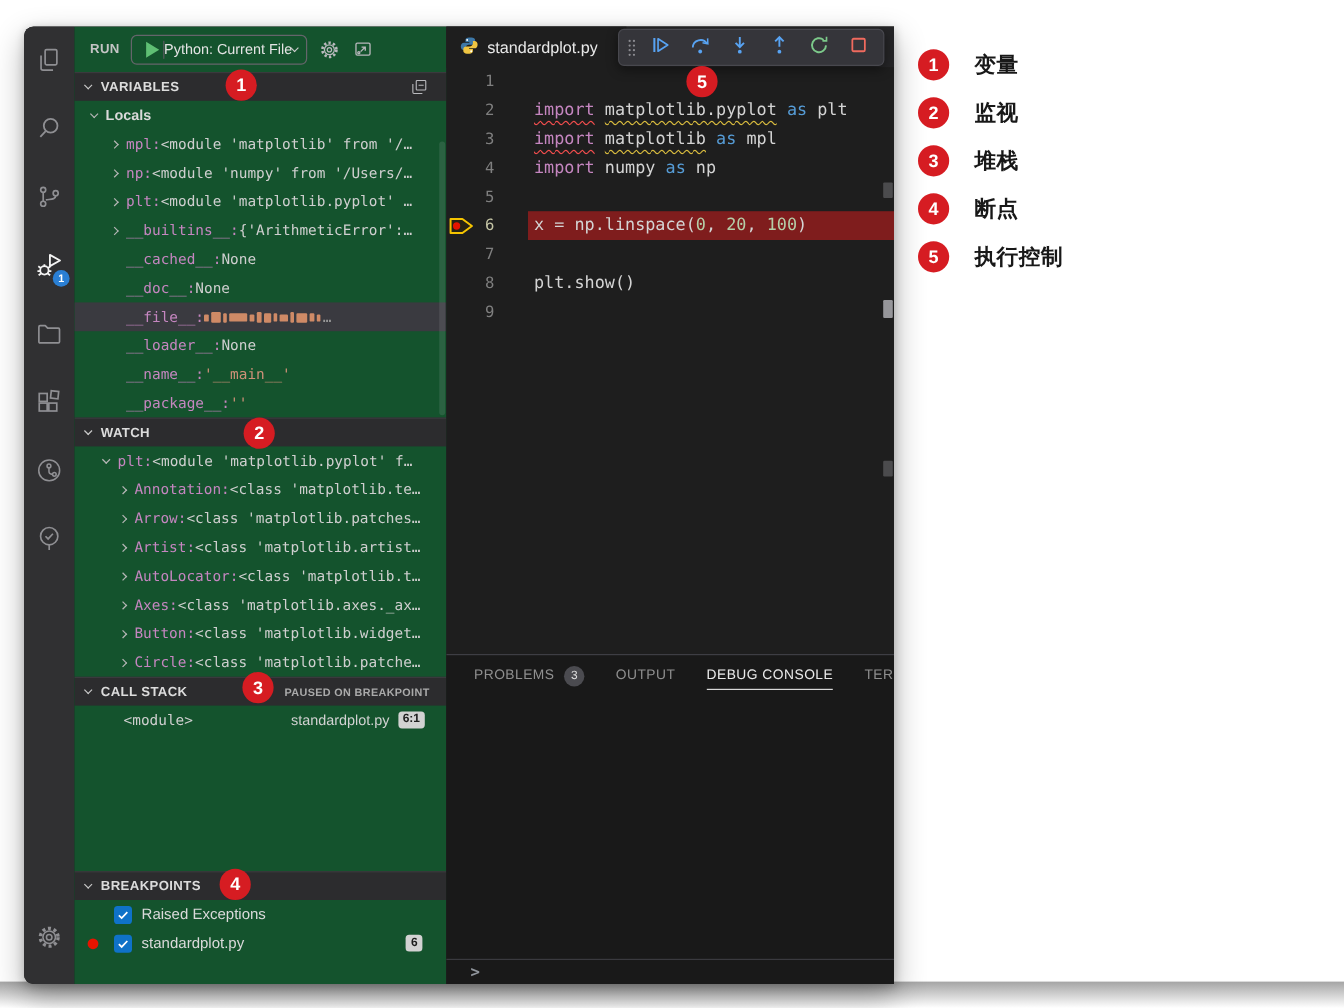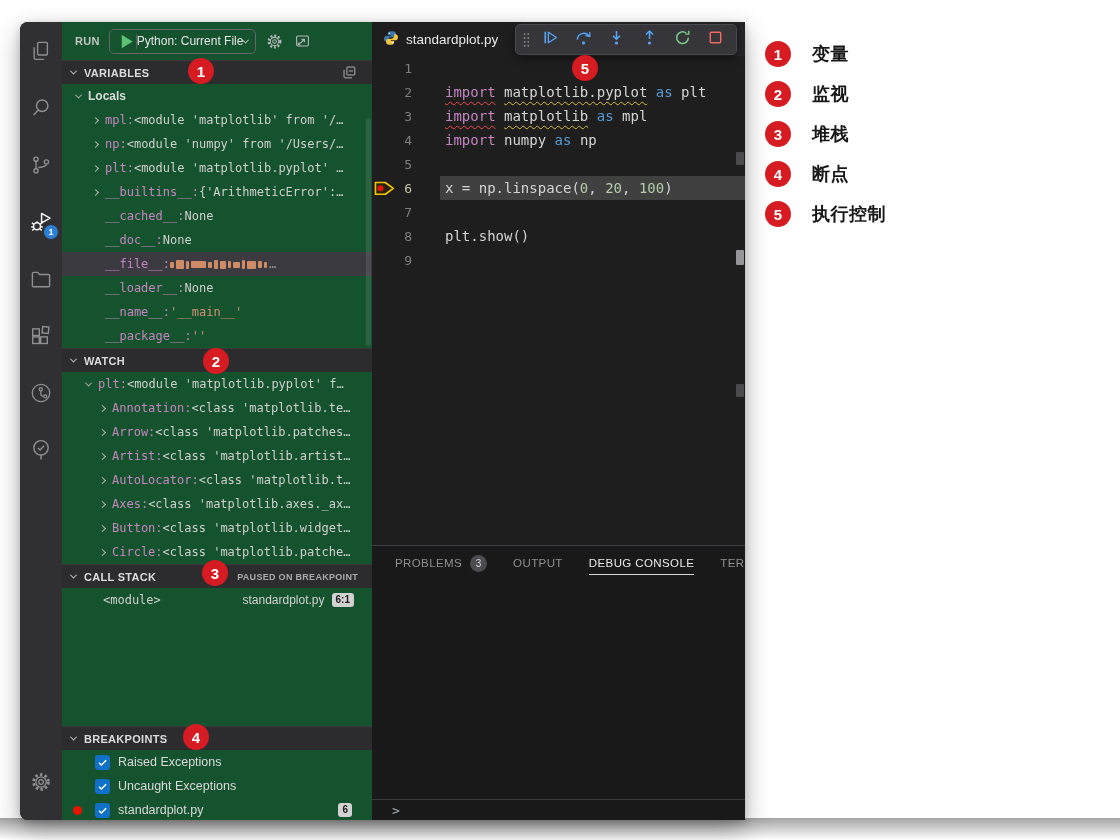--- a/index.html
+++ b/index.html
@@ -96,21 +96,21 @@
 .dbg-btn svg { width:17px; height:17px; }
 .c-blue { color:#58a3f2; } .c-green { color:#7cc98a; } .c-red { color:#ef6a5e; }
 
 .code { position:absolute; top:34px; left:0; right:0; }
 .cline { height:24px; display:flex; align-items:stretch; font-family:"DejaVu Sans Mono",monospace; font-size:14px; }
 .gut { flex:0 0 68px; display:flex; align-items:center; position:relative; }
 .gut .bp-arrow { position:absolute; left:2px; top:5px; width:21px; height:14px; }
 .lnum { margin-left:auto; padding-right:28px; font-size:13px; color:#7f7f7f; }
 .cline.cur .lnum { color:#c5c5a5; }
 .ctext { flex:1; display:flex; align-items:center; padding-left:5px; white-space:pre; color:#d4d4d4; }
-.cline.cur .ctext { background:#404040; }
+.cline.cur .ctext { background:#7f1d1d; }
 .tok-kw { color:#c586c0; } .tok-as { color:#569cd6; } .tok-num { color:#b5cea8; } .tok-id { color:#d4d4d4; }
 .sq-y { text-decoration:underline wavy #d7ba3d; text-decoration-thickness:1px; text-underline-offset:4px; }
 .sq-r { text-decoration:underline wavy #f14c4c; text-decoration-thickness:1px; text-underline-offset:4px; }
 .ruler-mark { position:absolute; right:1px; width:8px; border-radius:1px; }
 
 
 .panel { position:absolute; left:0; right:0; top:523px; bottom:0; background:#191919; border-top:1px solid #3e3e44;text-align:right; }
 .ptabs { height:34px; display:flex; align-items:center; gap:26px; padding-left:23px; overflow:hidden; }
 .ptab { position:relative; height:100%; display:flex; align-items:center; gap:8px; font-size:11.5px;
   letter-spacing:.4px; color:#8f8f8f; white-space:nowrap; flex:0 0 auto; }
@@ -389,28 +389,20 @@
     <div id="breakpoints-rows">
         <div class="bp-row">
           <span class="checkbox">
             <svg viewBox="0 0 14 14" style="width:11px;height:11px">
               <path d="M2.6 7.3l3 3L11.6 4" fill="none" stroke="#fff" stroke-width="1.8"></path>
             </svg>
           </span>
           <span>Raised Exceptions</span>
         </div>
         <div class="bp-row">
-          <span class="checkbox">
-            <svg viewBox="0 0 14 14" style="width:11px;height:11px">
-              <path d="M2.6 7.3l3 3L11.6 4" fill="none" stroke="#fff" stroke-width="1.8"></path>
-            </svg>
-          </span>
-          <span>Uncaught Exceptions</span>
-        </div>
-        <div class="bp-row">
           <span class="bp-dot"></span>
           <span class="checkbox">
             <svg viewBox="0 0 14 14" style="width:11px;height:11px">
               <path d="M2.6 7.3l3 3L11.6 4" fill="none" stroke="#fff" stroke-width="1.8"></path>
             </svg>
           </span>
           <span>standardplot.py</span>
           <span class="badge-light bp-badge">6</span>
         </div>
       </div>

